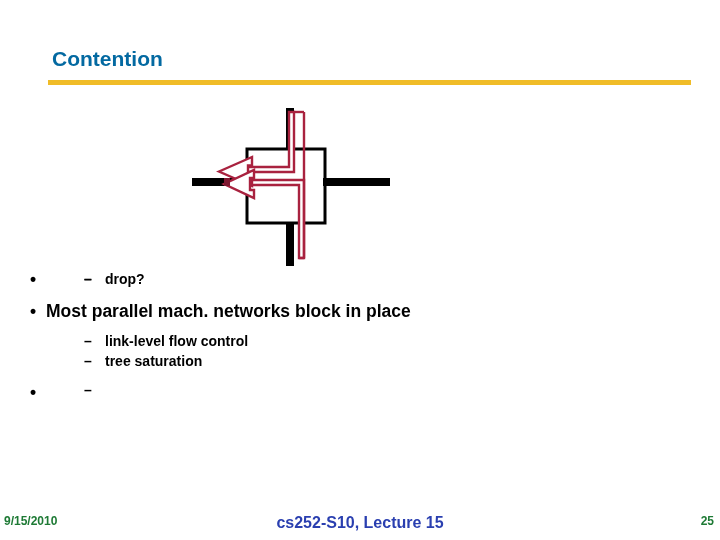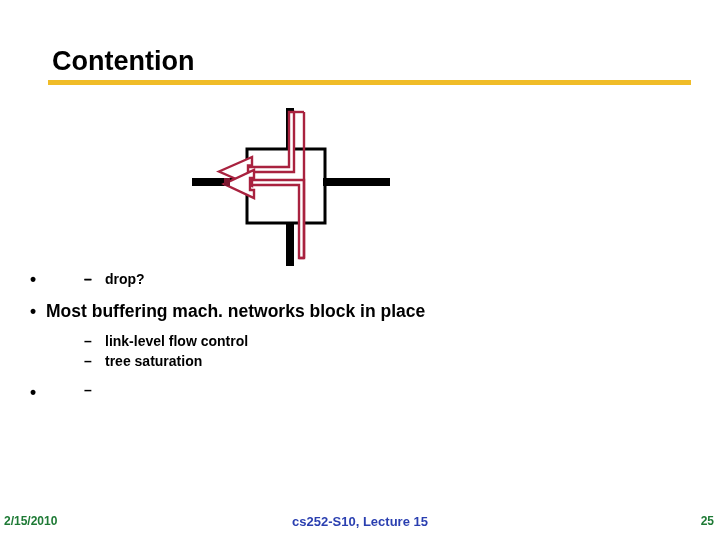--- a/index.html
+++ b/index.html
@@ -14,23 +14,23 @@
     overflow: hidden;
     font-family: "Liberation Sans", sans-serif;
     -webkit-font-smoothing: none;
   }
 
   
   #slide-title {
     position: absolute;
     left: 52px;
     top: 48px;
-    font-size: 27px;
-    font-weight: bold;
-    color: #000000;
+    font-size: 21px;
+    font-weight: bold;
+    color: #0369a1;
     letter-spacing: 0px;
     line-height: 1.0;
     white-space: nowrap;
   }
   #title-rule {
     position: absolute;
     left: 48px;
     top: 80px;
     width: 643px;
     height: 5px;
@@ -107,21 +107,21 @@
     font-weight: bold;
     color: #1e7a35;
     white-space: nowrap;
   }
   #footer-center {
     position: absolute;
     left: 0;
     top: 0;
     width: 720px;
     text-align: center;
-    font-size: 13px;
+    font-size: 16px;
     font-weight: bold;
     color: #2a3fb0;
     white-space: nowrap;
   }
   #footer-page {
     position: absolute;
     right: 6px;
     top: 0;
     font-size: 12px;
     font-weight: bold;
@@ -196,21 +196,21 @@
     <span class="mark">–</span>
   </div>
 
   <div class="lvl2">
     <span class="mark">–</span>
     <span>drop?</span>
   </div>
 
   <div class="lvl1 gap-above">
     <span class="mark">•</span>
-    <span>Most buffering mach. networks block in place</span>
+    <span>Most parallel mach. networks block in place</span>
   </div>
 
   <div class="lvl2 gap-above-sm">
     <span class="mark">–</span>
     <span>link-level flow control</span>
   </div>
 
   <div class="lvl2">
     <span class="mark">–</span>
     <span>tree saturation</span>
@@ -220,16 +220,16 @@
     <span class="mark">•</span>
   </div>
 
   <div class="lvl2 gap-above-sm">
     <span class="mark">–</span>
   </div>
 
 </div>
 
 <div id="footer">
-  <div id="footer-date">2/15/2010</div>
+  <div id="footer-date">9/15/2010</div>
   <div id="footer-center">cs252-S10, Lecture 15</div>
   <div id="footer-page">25</div>
 </div>
 
 </body></html>

